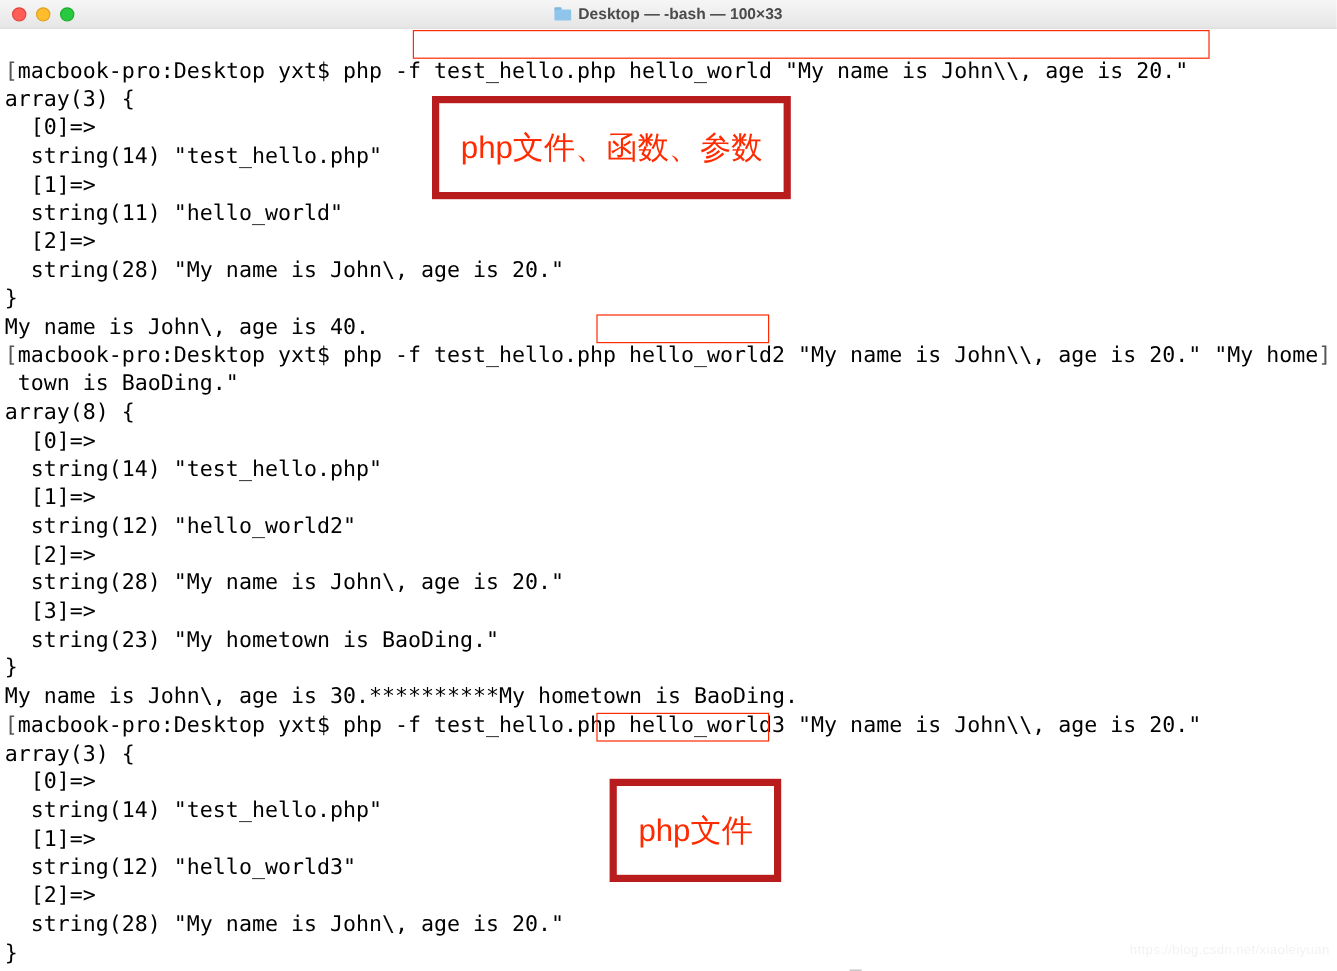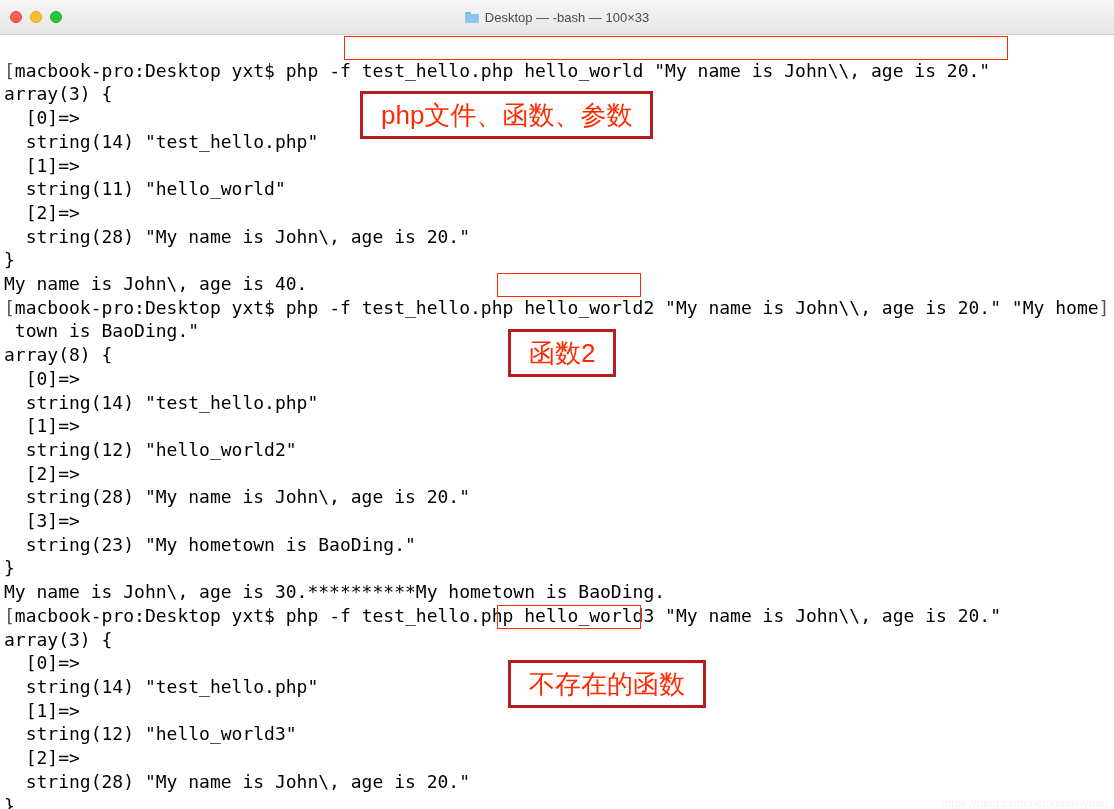--- a/index.html
+++ b/index.html
@@ -1,26 +1,27 @@
 <!DOCTYPE html>
 <html><head>
 <meta charset="utf-8">
 <style>
   * { margin: 0; padding: 0; box-sizing: border-box; }
   html, body { width: 1114px; height: 809px; overflow: hidden; font-family: "Menlo", "Monaco", "Consolas", monospace; }
   body { background: #ffffff; }
 
   .titlebar {
-    height: 35px;
+    height: 24px;
     background: linear-gradient(to bottom, #f6f6f6, #e6e6e6);
     border-bottom: 1px solid #d0d0d0;
     display: flex;
     align-items: center;
     position: relative;
     padding-left: 10px;
+    font-weight: bold;
   }
   .traffic-lights { display: flex; gap: 8px; }
   .traffic-light { width: 12px; height: 12px; border-radius: 50%; }
   .tl-close { background: #ff5f57; border: 0.5px solid #e0443e; }
   .tl-min   { background: #ffbd2e; border: 0.5px solid #dea123; }
   .tl-max   { background: #28c940; border: 0.5px solid #1dac2c; }
   .title-center {
     position: absolute; left: 0; right: 0; text-align: center;
     font-family: -apple-system, "Helvetica Neue", Arial, sans-serif;
     font-size: 13px; color: #4a4a4a;
@@ -48,22 +49,22 @@
     position: absolute;
     border: 1px solid #ff2a00;
     box-sizing: border-box;
   }
   .annot-label {
     position: absolute;
     color: #ff2a00;
     font-family: "PingFang SC","Hiragino Sans GB","Microsoft YaHei",sans-serif;
     font-size: 26px;
     line-height: 1;
-    border: 3px solid #b91c1c;
-    padding: 8px 18px;
+    border: 6px solid #b91c1c;
+    padding: 24px 18px;
     background: transparent;
     white-space: nowrap;
   }
 
   .cursor {
     display:inline-block; width:10px; height:20px; background:#b5b5b5; vertical-align:text-bottom;
   }
   .watermark {
     position:absolute; right:6px; bottom:4px;
     font-family: Arial,sans-serif; font-size:11px; color:rgba(0,0,0,0.06);
@@ -121,19 +122,18 @@
 <span>  [2]=&gt;</span>
 <span>  string(28) "My name is John\, age is 20."</span>
 <span>}</span>
 <span>the function hello_world3 is not exist !</span><span>macbook-pro:Desktop yxt$ </span><span class="cursor"></span>
 
   
   <div class="annot" style="left:344px; top:1px; width:664px; height:24px;"></div>
   <div class="annot-label" style="left:360px; top:56px;">php文件、函数、参数</div>
 
   <div class="annot" style="left:497px; top:238px; width:144px; height:24px;"></div>
-  <div class="annot-label" style="left:508px; top:294px;">函数2</div>
 
   <div class="annot" style="left:497px; top:570px; width:144px; height:24px;"></div>
-  <div class="annot-label" style="left:508px; top:625px;">不存在的函数</div>
+  <div class="annot-label" style="left:508px; top:625px;">php文件</div>
 
   <div class="watermark">https://blog.csdn.net/xiaoleiyuan</div>
 </div>
 
 </body></html>

